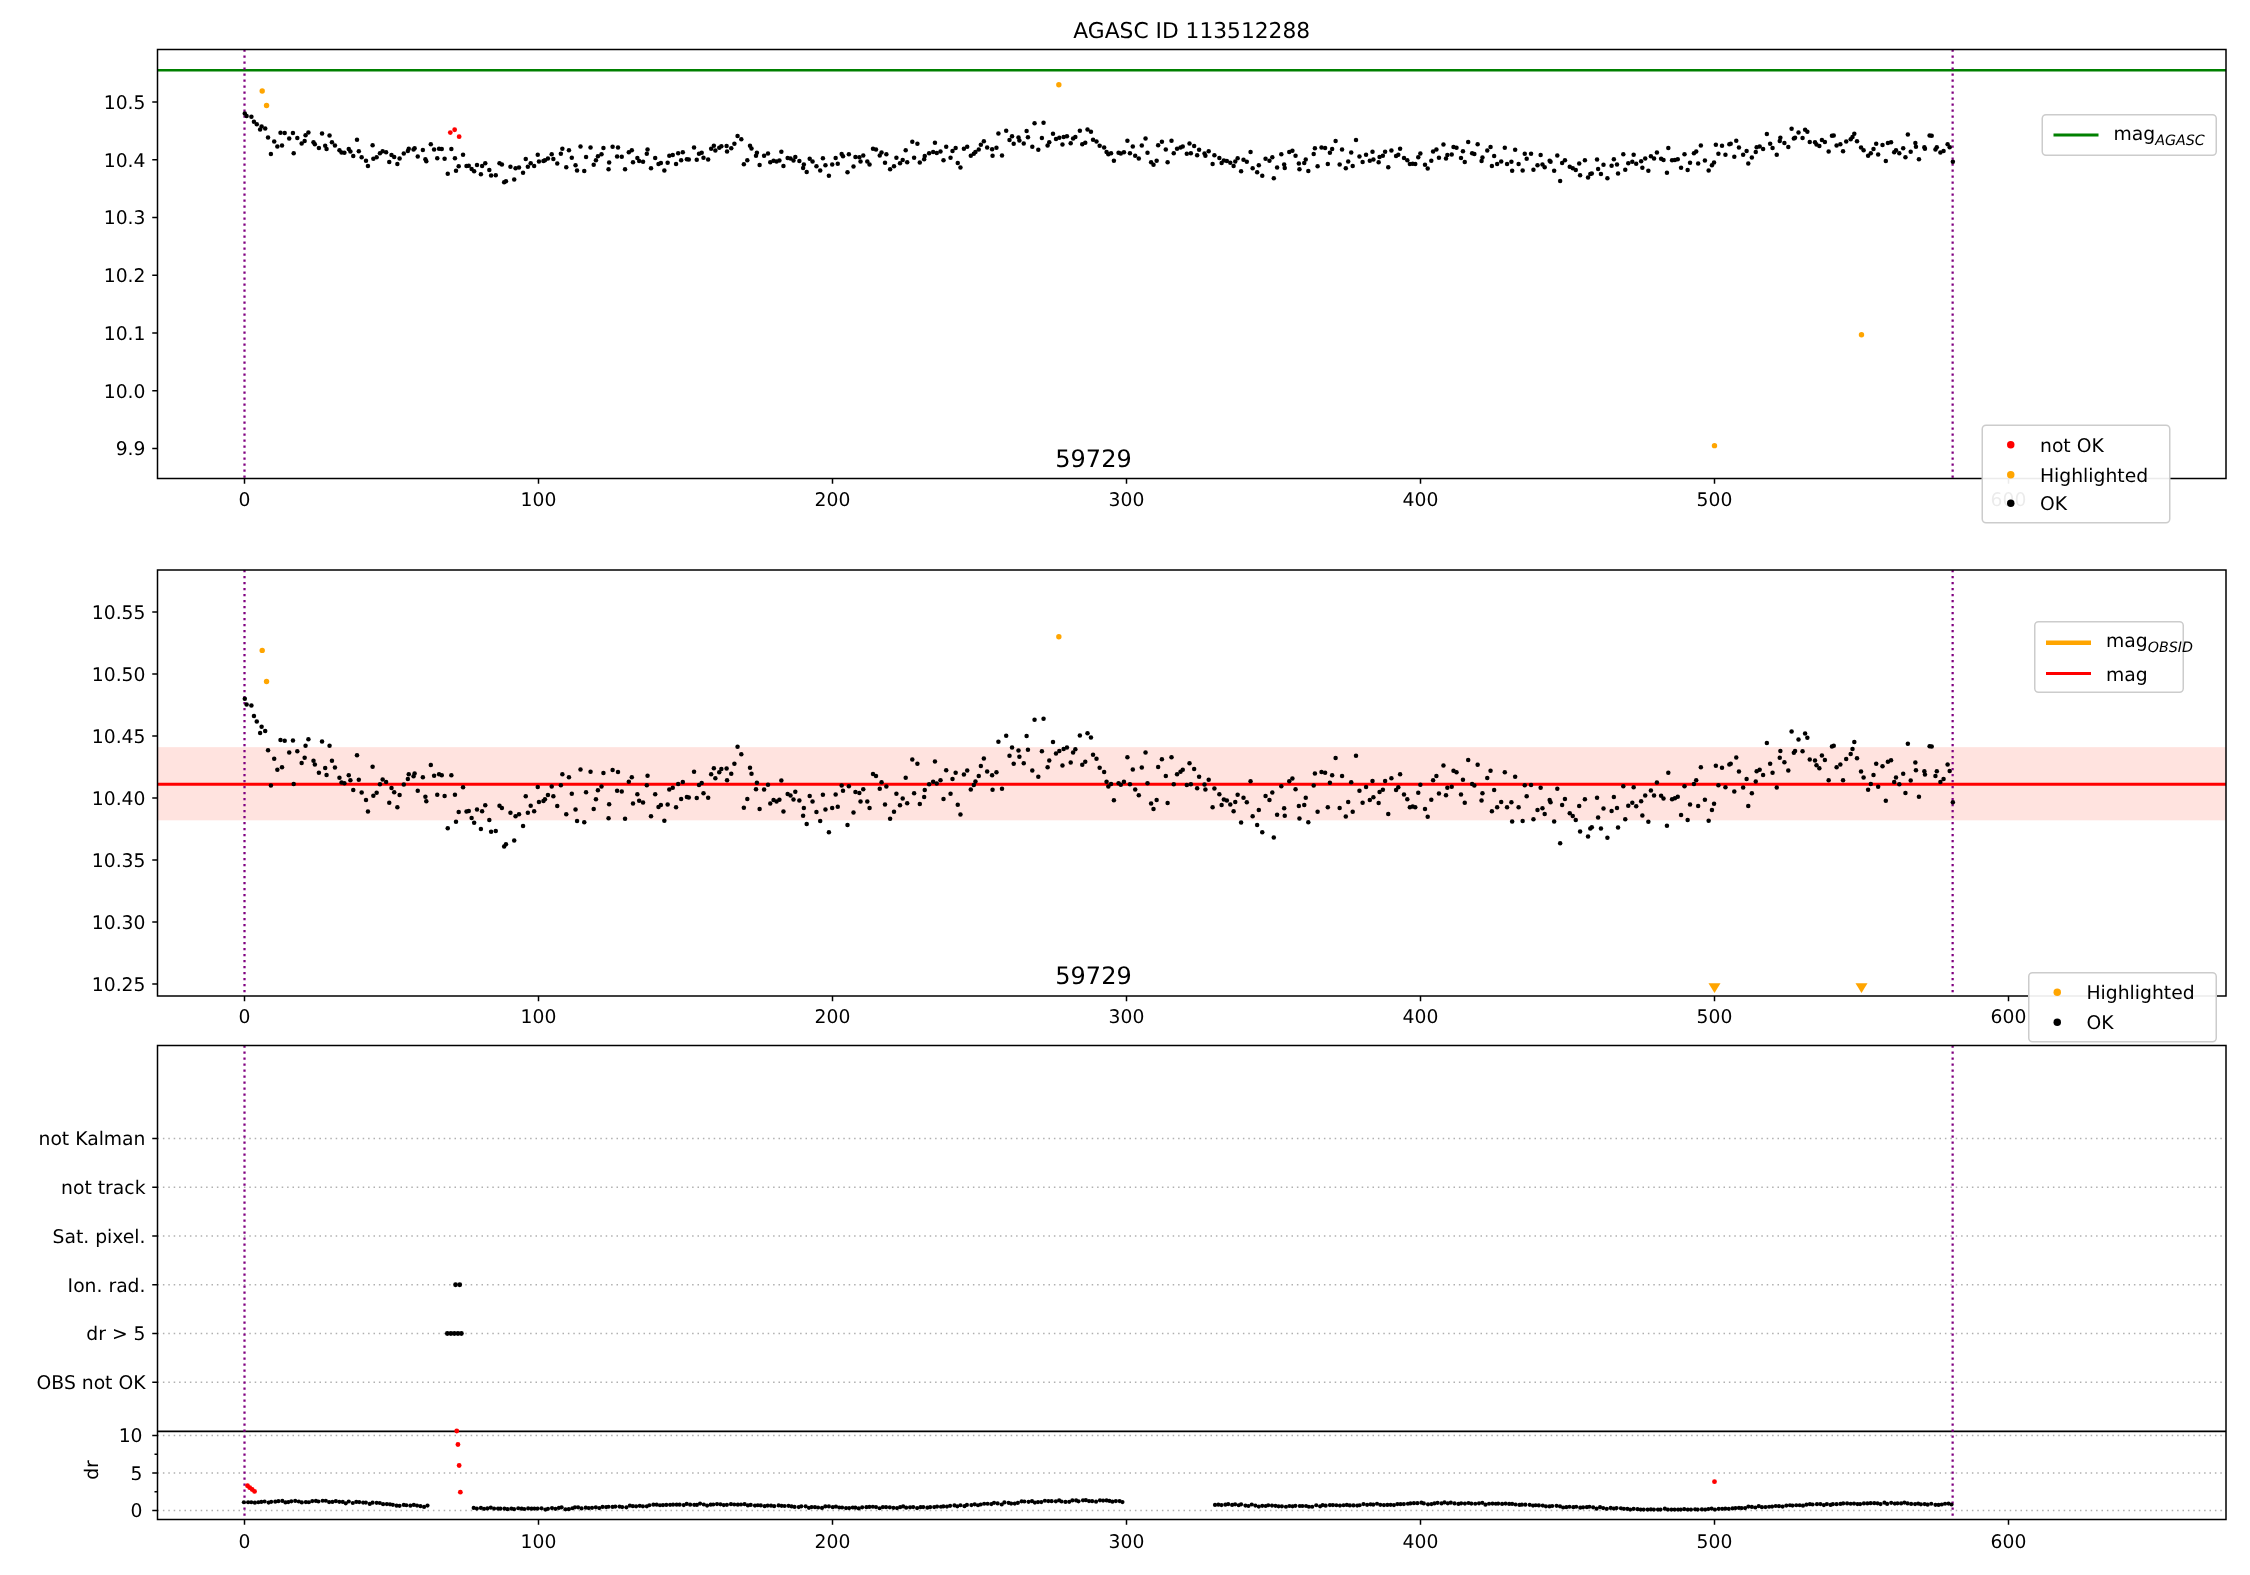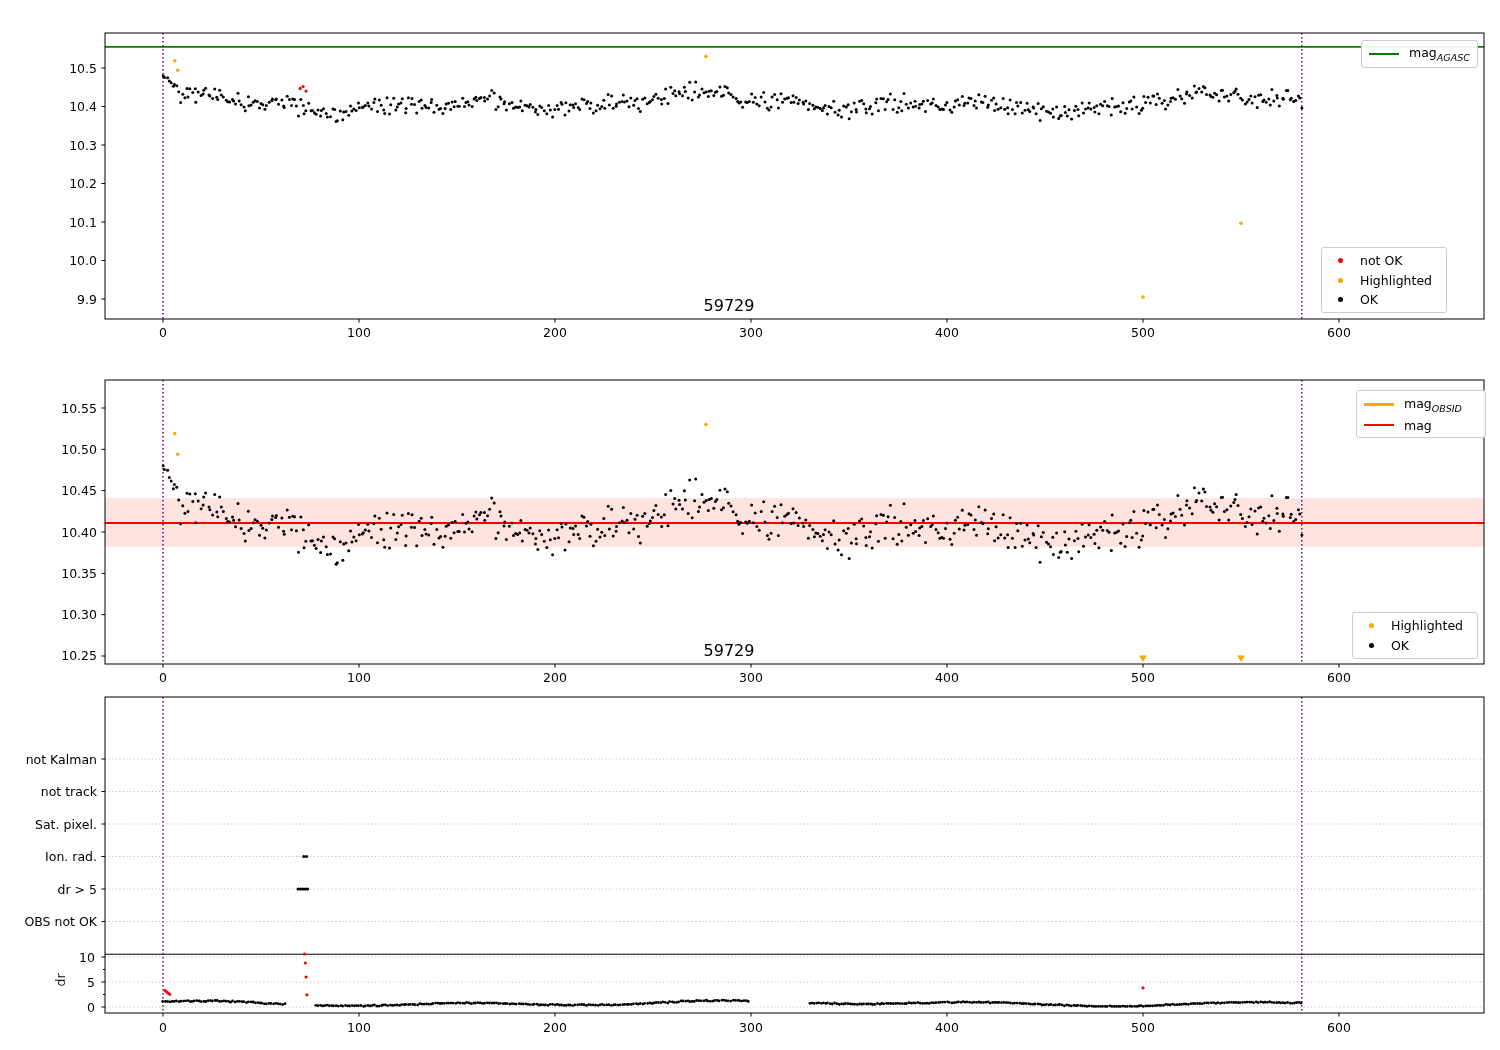--- a/index.html
+++ b/index.html
@@ -2,21 +2,21 @@
 <html><head>
 <meta charset="utf-8">
 <style>
   html,body{margin:0;padding:0;background:#fff;}
   .fig{position:relative;width:1500px;height:1050px;background:#fff;font-family:"DejaVu Sans",sans-serif;overflow:hidden;}
   .fig svg{position:absolute;left:0;top:0;}
   svg text{font-family:"DejaVu Sans",sans-serif;fill:#000;}
   .title{position:absolute;left:105px;width:1379px;text-align:center;font-size:14.5px;color:#000;}
   .anno{position:absolute;font-size:16px;color:#000;transform:translateX(-50%);}
   .ylab-dr{position:absolute;left:48px;top:972px;width:26px;height:16px;line-height:16px;text-align:center;font-size:12.5px;color:#000;transform:rotate(-90deg);}
-  .legend{position:absolute;background:rgba(255,255,255,0.92);border:1px solid #cccccc;border-radius:3px;font-size:12.5px;color:#000;display:flex;flex-direction:column;justify-content:space-evenly;box-sizing:border-box;}
+  .legend{position:absolute;background:rgba(255,255,255,0.92);border:1px solid #cccccc;border-radius:3px;font-size:12.5px;color:#000;display:flex;flex-direction:column;justify-content:space-evenly;box-sizing:border-box;margin-top:36px;}
   .lrow{display:flex;align-items:center;}
   .ldot{width:5px;height:5px;border-radius:50%;flex:0 0 auto;margin-left:16px;margin-right:17px;}
   .lline{width:30px;height:0;border-top-style:solid;flex:0 0 auto;margin-left:7px;margin-right:10px;}
   .llab{white-space:nowrap;}
   sub{font-size:9.5px;font-style:italic;}
 </style>
 </head>
 <body>
 
 <div class="fig">
@@ -1790,20 +1790,21 @@
         <line x1="947" x2="947" y1="1013" y2="1016.5" stroke="#000000" stroke-width="1"></line>
         <text x="947" y="1032" text-anchor="middle" font-size="12.5">400</text>
         <line x1="1143" x2="1143" y1="1013" y2="1016.5" stroke="#000000" stroke-width="1"></line>
         <text x="1143" y="1032" text-anchor="middle" font-size="12.5">500</text>
         <line x1="1339" x2="1339" y1="1013" y2="1016.5" stroke="#000000" stroke-width="1"></line>
         <text x="1339" y="1032" text-anchor="middle" font-size="12.5">600</text>
         <rect x="105" y="697" width="1379" height="316" fill="none" stroke="#000000" stroke-width="1"></rect>
       </g>
     </svg>
 
+  <div class="title" style="top:13px">AGASC ID 113512288</div>
 
   <div class="anno" style="left:729px;top:296px">59729</div>
   <div class="anno" style="left:729px;top:641px">59729</div>
 
   <div class="ylab-dr">dr</div>
 
   <div class="legend" id="lg-top-line" style="left:1361px;top:40px;width:117px;height:28px">
       <div class="lrow">
         <span class="lline" style="border-top-color: rgb(0, 128, 0); border-top-width: 2px;"></span>
         <span class="llab"><span>mag</span><sub>AGASC</sub></span>
@@ -1816,21 +1817,21 @@
       </div>
       <div class="lrow">
         <span class="ldot" style="background: rgb(255, 165, 0);"></span>
         <span class="llab">Highlighted</span>
       </div>
       <div class="lrow">
         <span class="ldot" style="background: rgb(0, 0, 0);"></span>
         <span class="llab">OK</span>
       </div>
     </div>
-  <div class="legend" id="lg-mid-lines" style="left:1356px;top:390px;width:130px;height:48px">
+  <div class="legend" id="lg-mid-lines" style="left:1356px;top:378px;width:100px;height:48px">
       <div class="lrow">
         <span class="lline" style="border-top-color: rgb(255, 165, 0); border-top-width: 3.5px;"></span>
         <span class="llab"><span>mag</span><sub>OBSID</sub></span>
       </div>
       <div class="lrow">
         <span class="lline" style="border-top-color: rgb(255, 0, 0); border-top-width: 2px;"></span>
         <span class="llab"><span>mag</span></span>
       </div>
     </div>
   <div class="legend" id="lg-mid-markers" style="left:1352px;top:612px;width:126px;height:47px">

